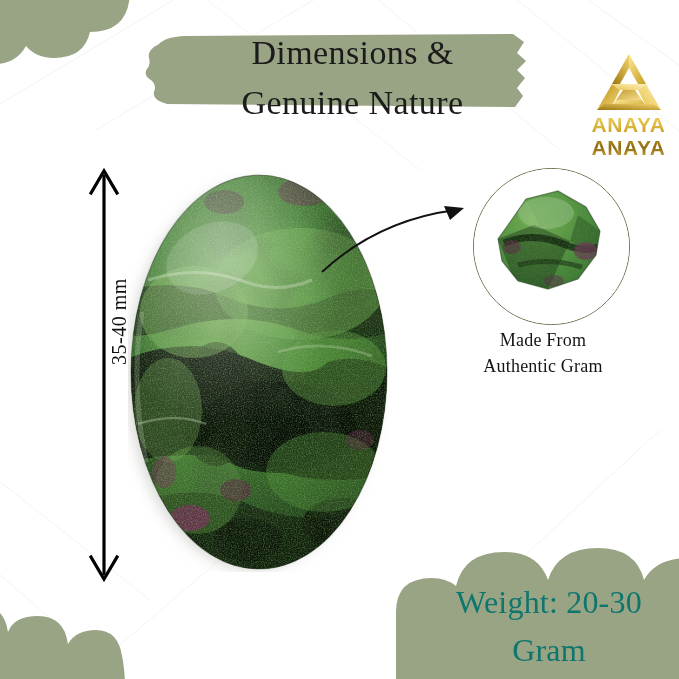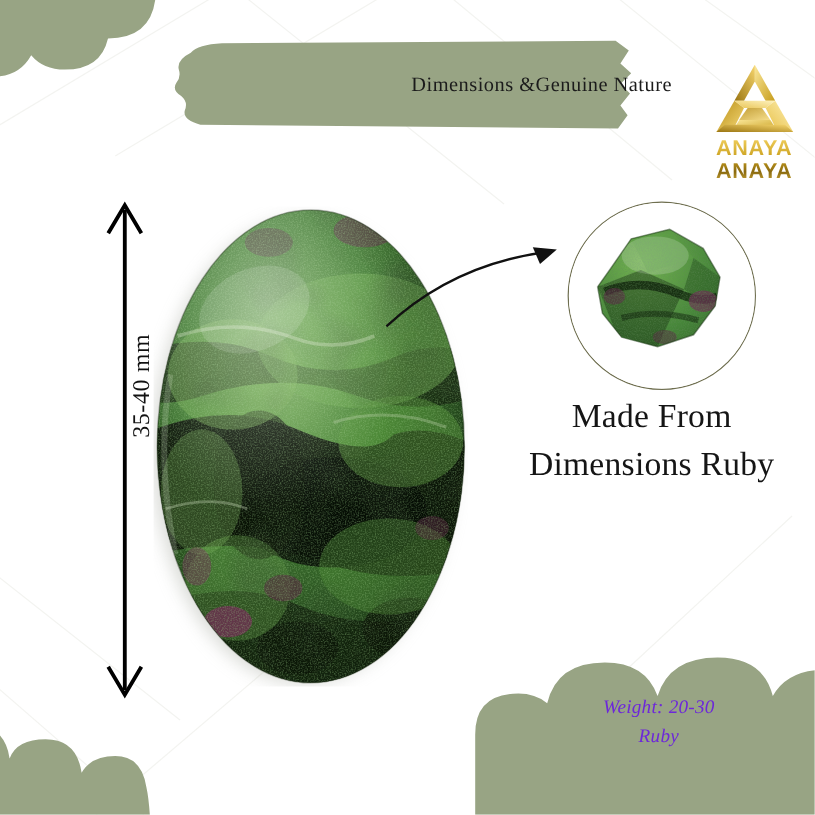--- a/index.html
+++ b/index.html
@@ -41,25 +41,25 @@
     width: 415px;
     height: 85px;
   }
   .banner-text {
     position: absolute;
     left: 145px;
     top: 28px;
     width: 415px;
     height: 85px;
     display: flex;
-    flex-direction: row;
+    flex-direction: column;
     align-items: center;
-    justify-content: flex-end;
+    justify-content: flex-start;
     color: #1b1b1b;
-    font-size: 17px;
+    font-size: 34px;
     line-height: 1.48;
     letter-spacing: 0.4px;
     text-align: center;
   }
 
   
   .logo {
     position: absolute;
     left: 578px;
     top: 52px;
@@ -74,21 +74,21 @@
     height: 62px;
   }
   .logo-wordmark {
     position: absolute;
     left: 0;
     top: 62px;
     width: 101px;
     text-align: center;
     font-family: "Liberation Sans", sans-serif;
     font-weight: bold;
-    font-size: 18px;
+    font-size: 21px;
     line-height: 1.08;
     letter-spacing: 0.6px;
     background: linear-gradient(180deg, #f3d261 0%, #caa01f 45%, #8a6a10 75%, #d8b341 100%);
     -webkit-background-clip: text;
     background-clip: text;
     color: transparent;
     -webkit-text-fill-color: transparent;
   }
   .logo-wordmark span { display: block; }
 
@@ -146,38 +146,37 @@
   }
 
   
   .caption {
     position: absolute;
     left: 440px;
     top: 328px;
     width: 206px;
     text-align: center;
     color: #151515;
-    font-size: 28px;
+    font-size: 18px;
     line-height: 1.42;
     letter-spacing: 0.2px;
   }
   .caption span { display: block; }
 
   
   .weight-text {
     position: absolute;
     left: 424px;
     top: 578px;
     width: 250px;
     text-align: center;
-    color: #6d28d9;
-    font-size: 16px;
+    color: #0f766e;
+    font-size: 32px;
     line-height: 1.5;
     letter-spacing: 0.2px;
-    font-style: italic;
   }
   .weight-text span { display: block; }
 </style>
 </head>
 <body>
 
 <div id="canvas">
 
   <svg class="watermark" width="679" height="679" viewBox="0 0 679 679">
     <g stroke="#e9eae4" stroke-width="1" fill="none">
@@ -388,21 +387,21 @@
         <ellipse cx="72" cy="44" rx="28" ry="16" fill="#ffffff" opacity="0.18"></ellipse>
       </g>
 
       <path d="M 34 56 L 52 30 L 84 22 L 112 38 L 126 62 L 122 86
                L 104 110 L 74 120 L 44 112 L 28 92 L 24 70 Z" fill="none" stroke="#1b3516" stroke-width="1.2" opacity="0.5"></path>
     </svg>
   </div>
 
   <div class="caption">
     <span>Made From</span>
-    <span>Dimensions Ruby</span>
+    <span>Authentic Gram</span>
   </div>
 
   <div class="weight-text">
     <span>Weight: 20-30</span>
-    <span>Ruby</span>
+    <span>Gram</span>
   </div>
 
 </div>
 
 </body></html>

